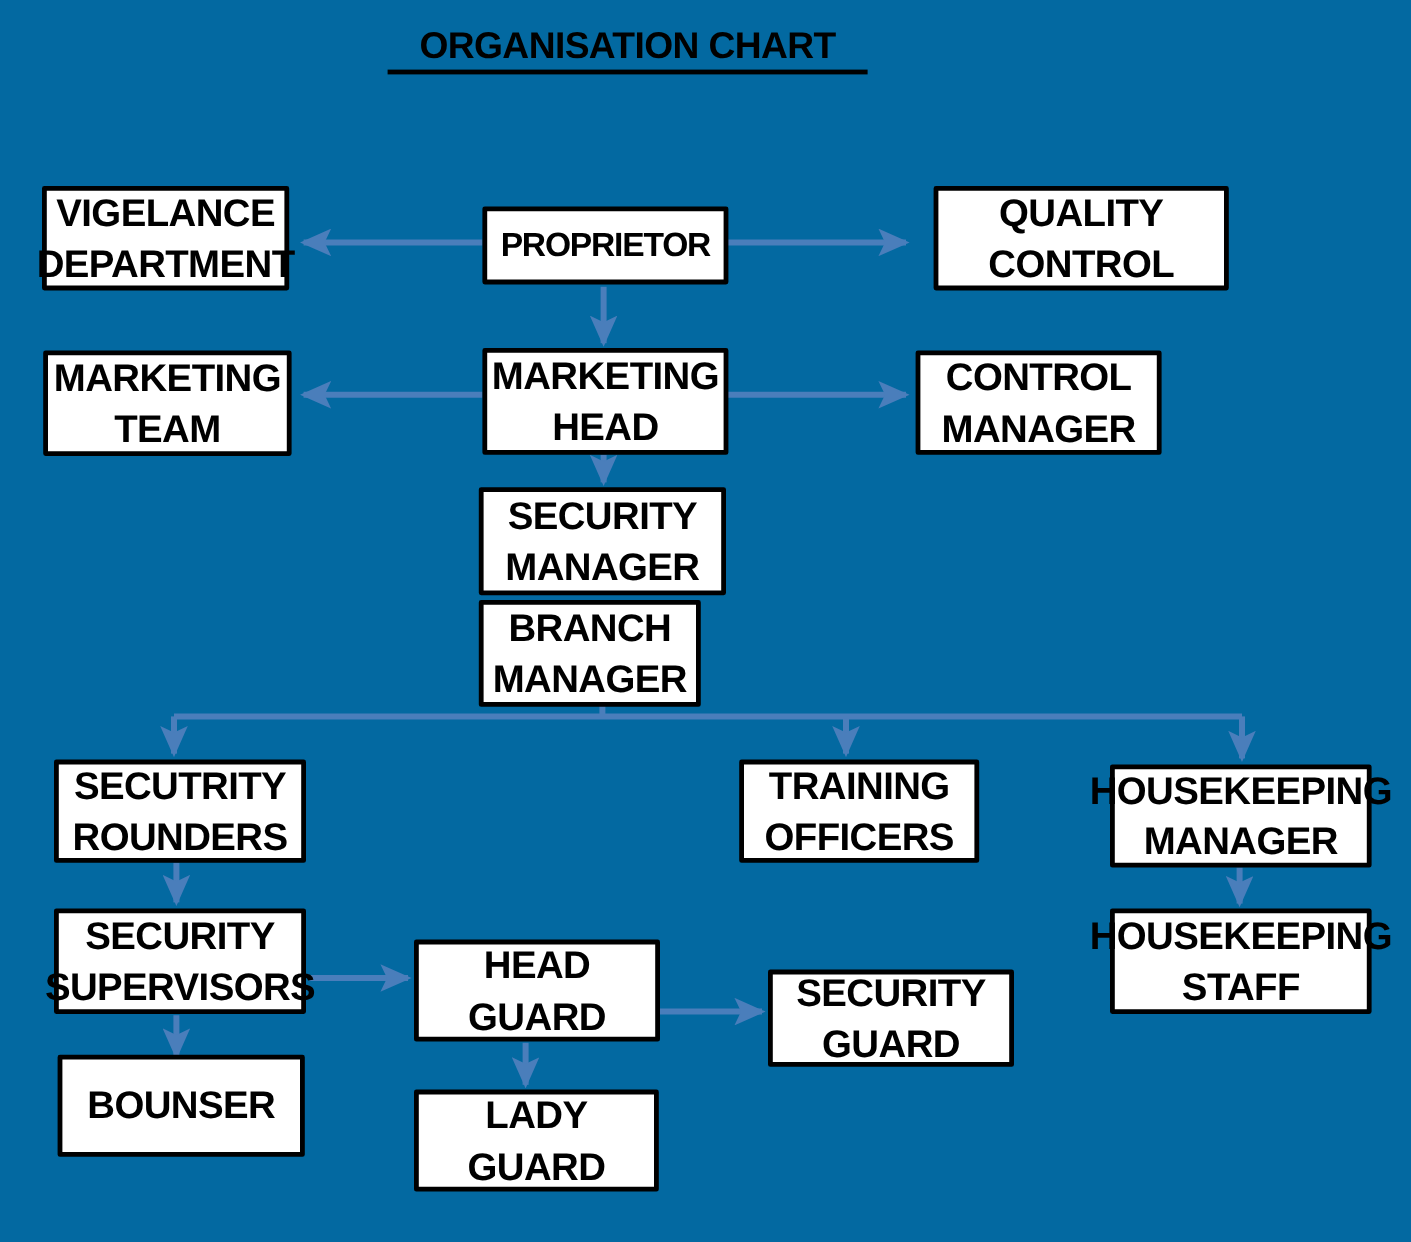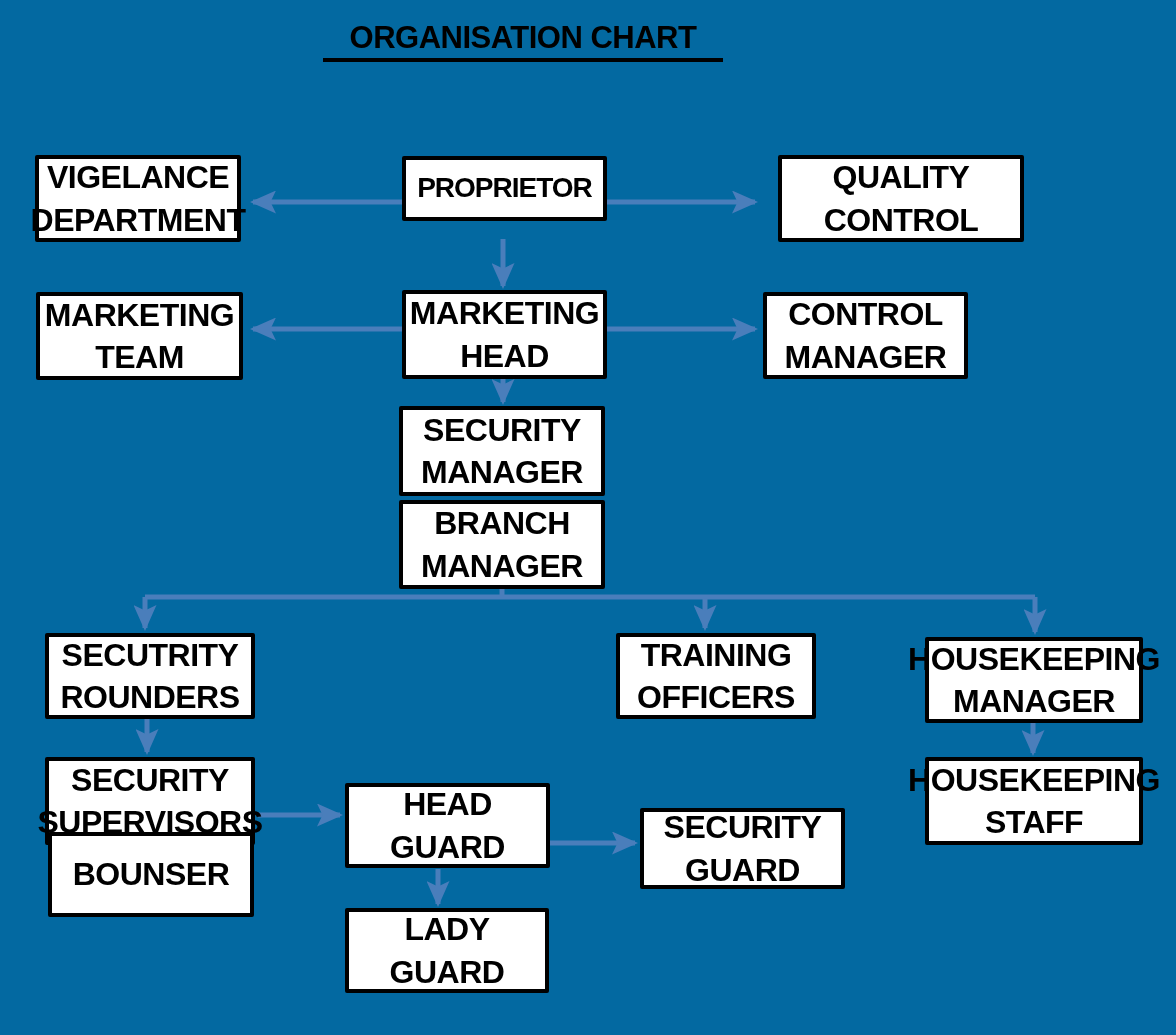--- a/index.html
+++ b/index.html
@@ -78,21 +78,21 @@
     </g>
   </svg>
 
   <div class="page-title">ORGANISATION CHART</div>
 
   <div class="node" style="left:35px;top:155px;width:206px;height:87px">
     <span class="node-label">VIGELANCE
 DEPARTMENT</span>
   </div>
 
-  <div class="node big" style="left:402px;top:156px;width:205px;height:65px">
+  <div class="node big" style="left:402px;top:172px;width:205px;height:65px">
     <span class="node-label">PROPRIETOR</span>
   </div>
 
   <div class="node" style="left:778px;top:155px;width:246px;height:87px">
     <span class="node-label">QUALITY
 CONTROL</span>
   </div>
 
   <div class="node" style="left:36px;top:292px;width:207px;height:88px">
     <span class="node-label">MARKETING
@@ -107,21 +107,21 @@
   <div class="node" style="left:763px;top:292px;width:205px;height:87px">
     <span class="node-label">CONTROL
 MANAGER</span>
   </div>
 
   <div class="node" style="left:399px;top:406px;width:206px;height:90px">
     <span class="node-label">SECURITY
 MANAGER</span>
   </div>
 
-  <div class="node" style="left:399px;top:500px;width:206px;height:89px">
+  <div class="node" style="left:399px;top:500px;width:185px;height:89px">
     <span class="node-label">BRANCH
 MANAGER</span>
   </div>
 
   <div class="node" style="left:616px;top:633px;width:200px;height:86px">
     <span class="node-label">TRAINING
 OFFICERS</span>
   </div>
 
   <div class="node" style="left:45px;top:633px;width:210px;height:86px">
@@ -147,21 +147,21 @@
   <div class="node" style="left:345px;top:783px;width:205px;height:85px">
     <span class="node-label">HEAD
 GUARD</span>
   </div>
 
   <div class="node" style="left:640px;top:808px;width:205px;height:81px">
     <span class="node-label">SECURITY
 GUARD</span>
   </div>
 
-  <div class="node" style="left:48px;top:832px;width:206px;height:85px">
+  <div class="node" style="left:48px;top:879px;width:206px;height:85px">
     <span class="node-label">BOUNSER</span>
   </div>
 
   <div class="node" style="left:345px;top:908px;width:204px;height:85px">
     <span class="node-label">LADY
 GUARD</span>
   </div>
 
 </div>
 

